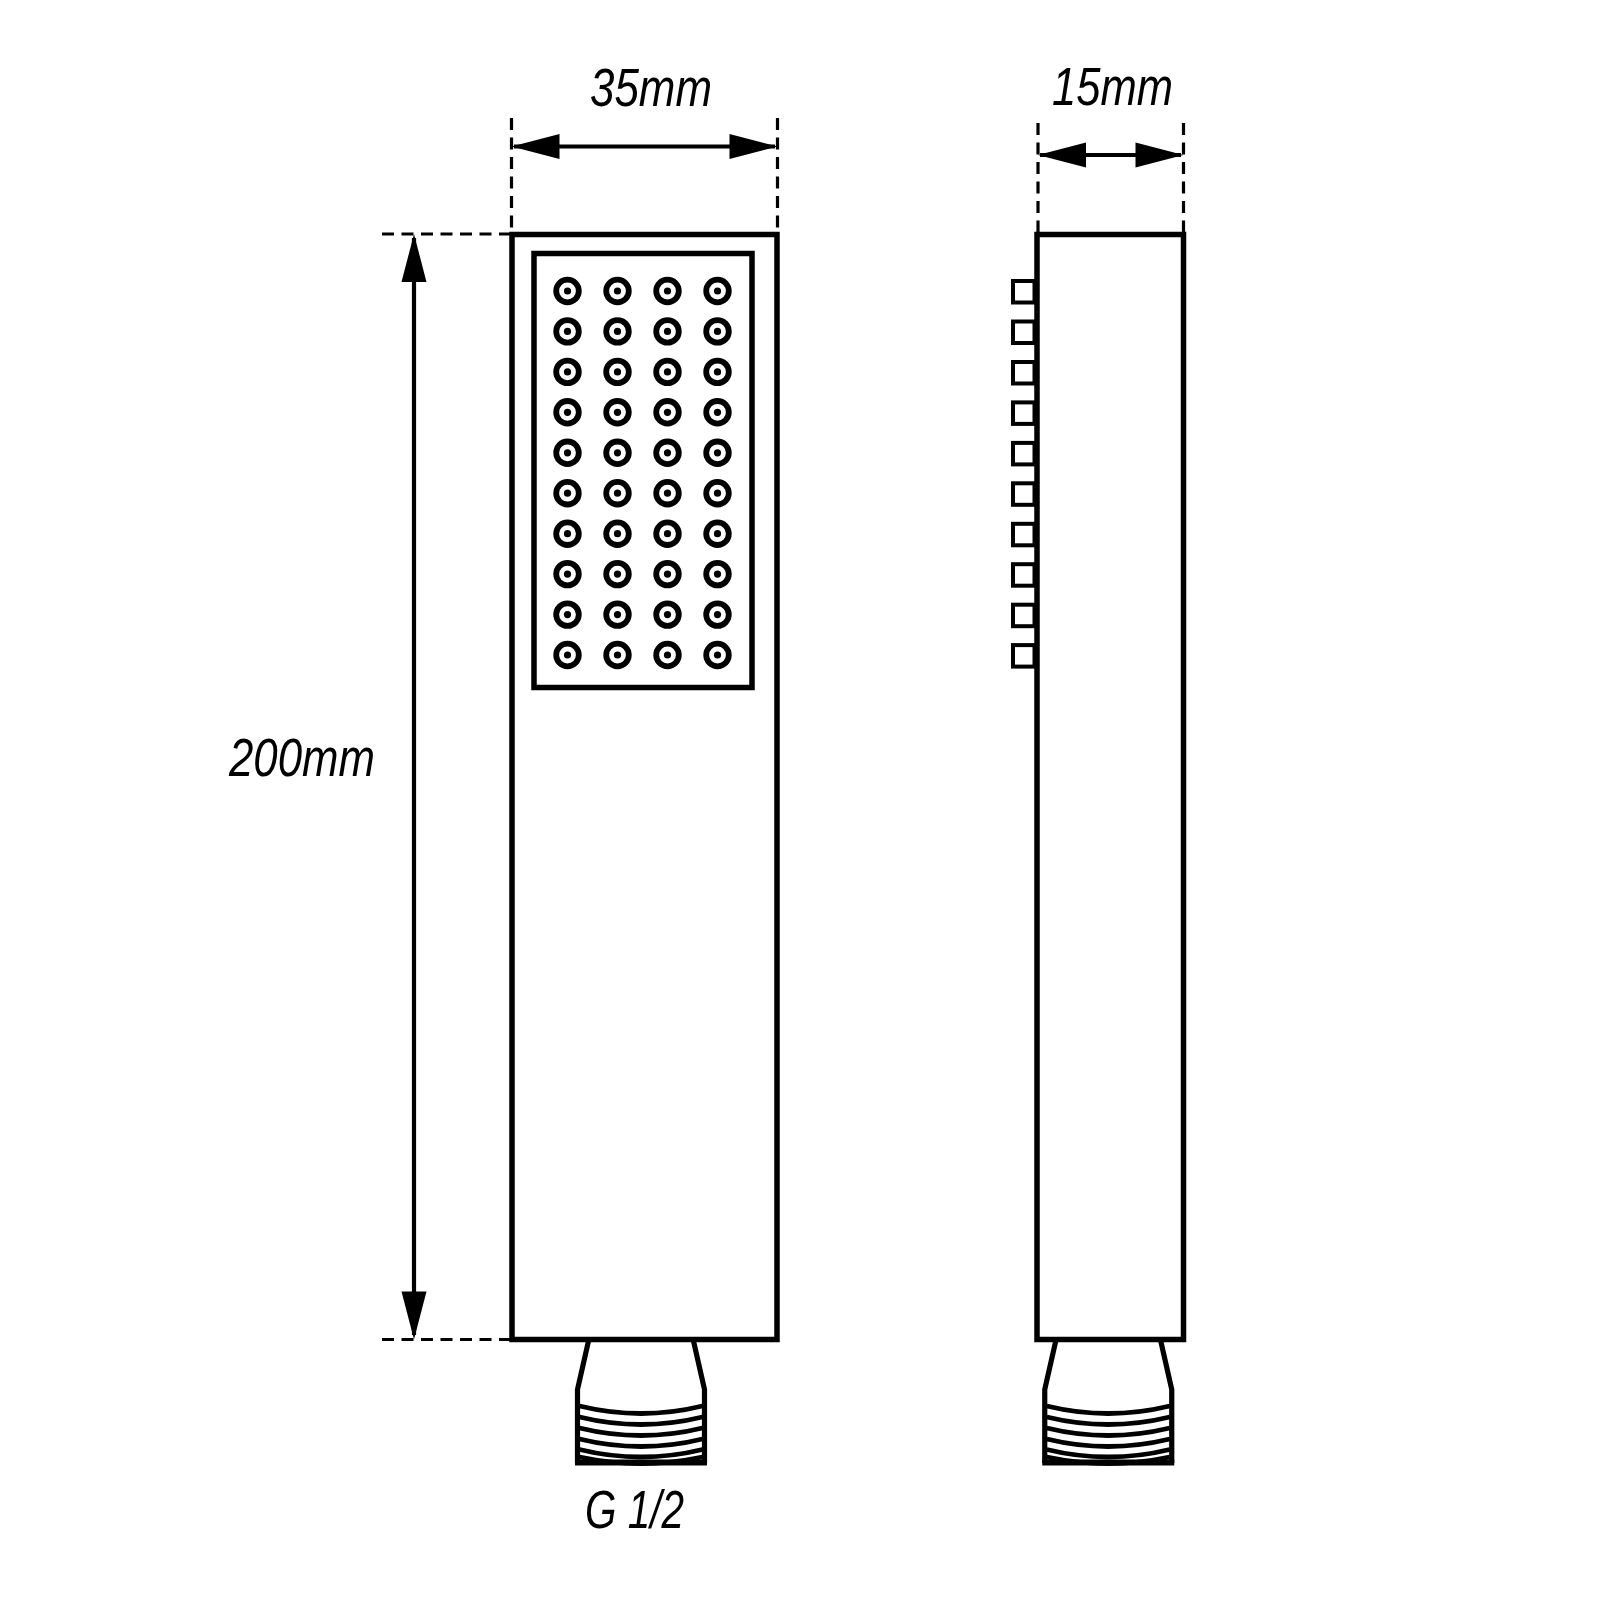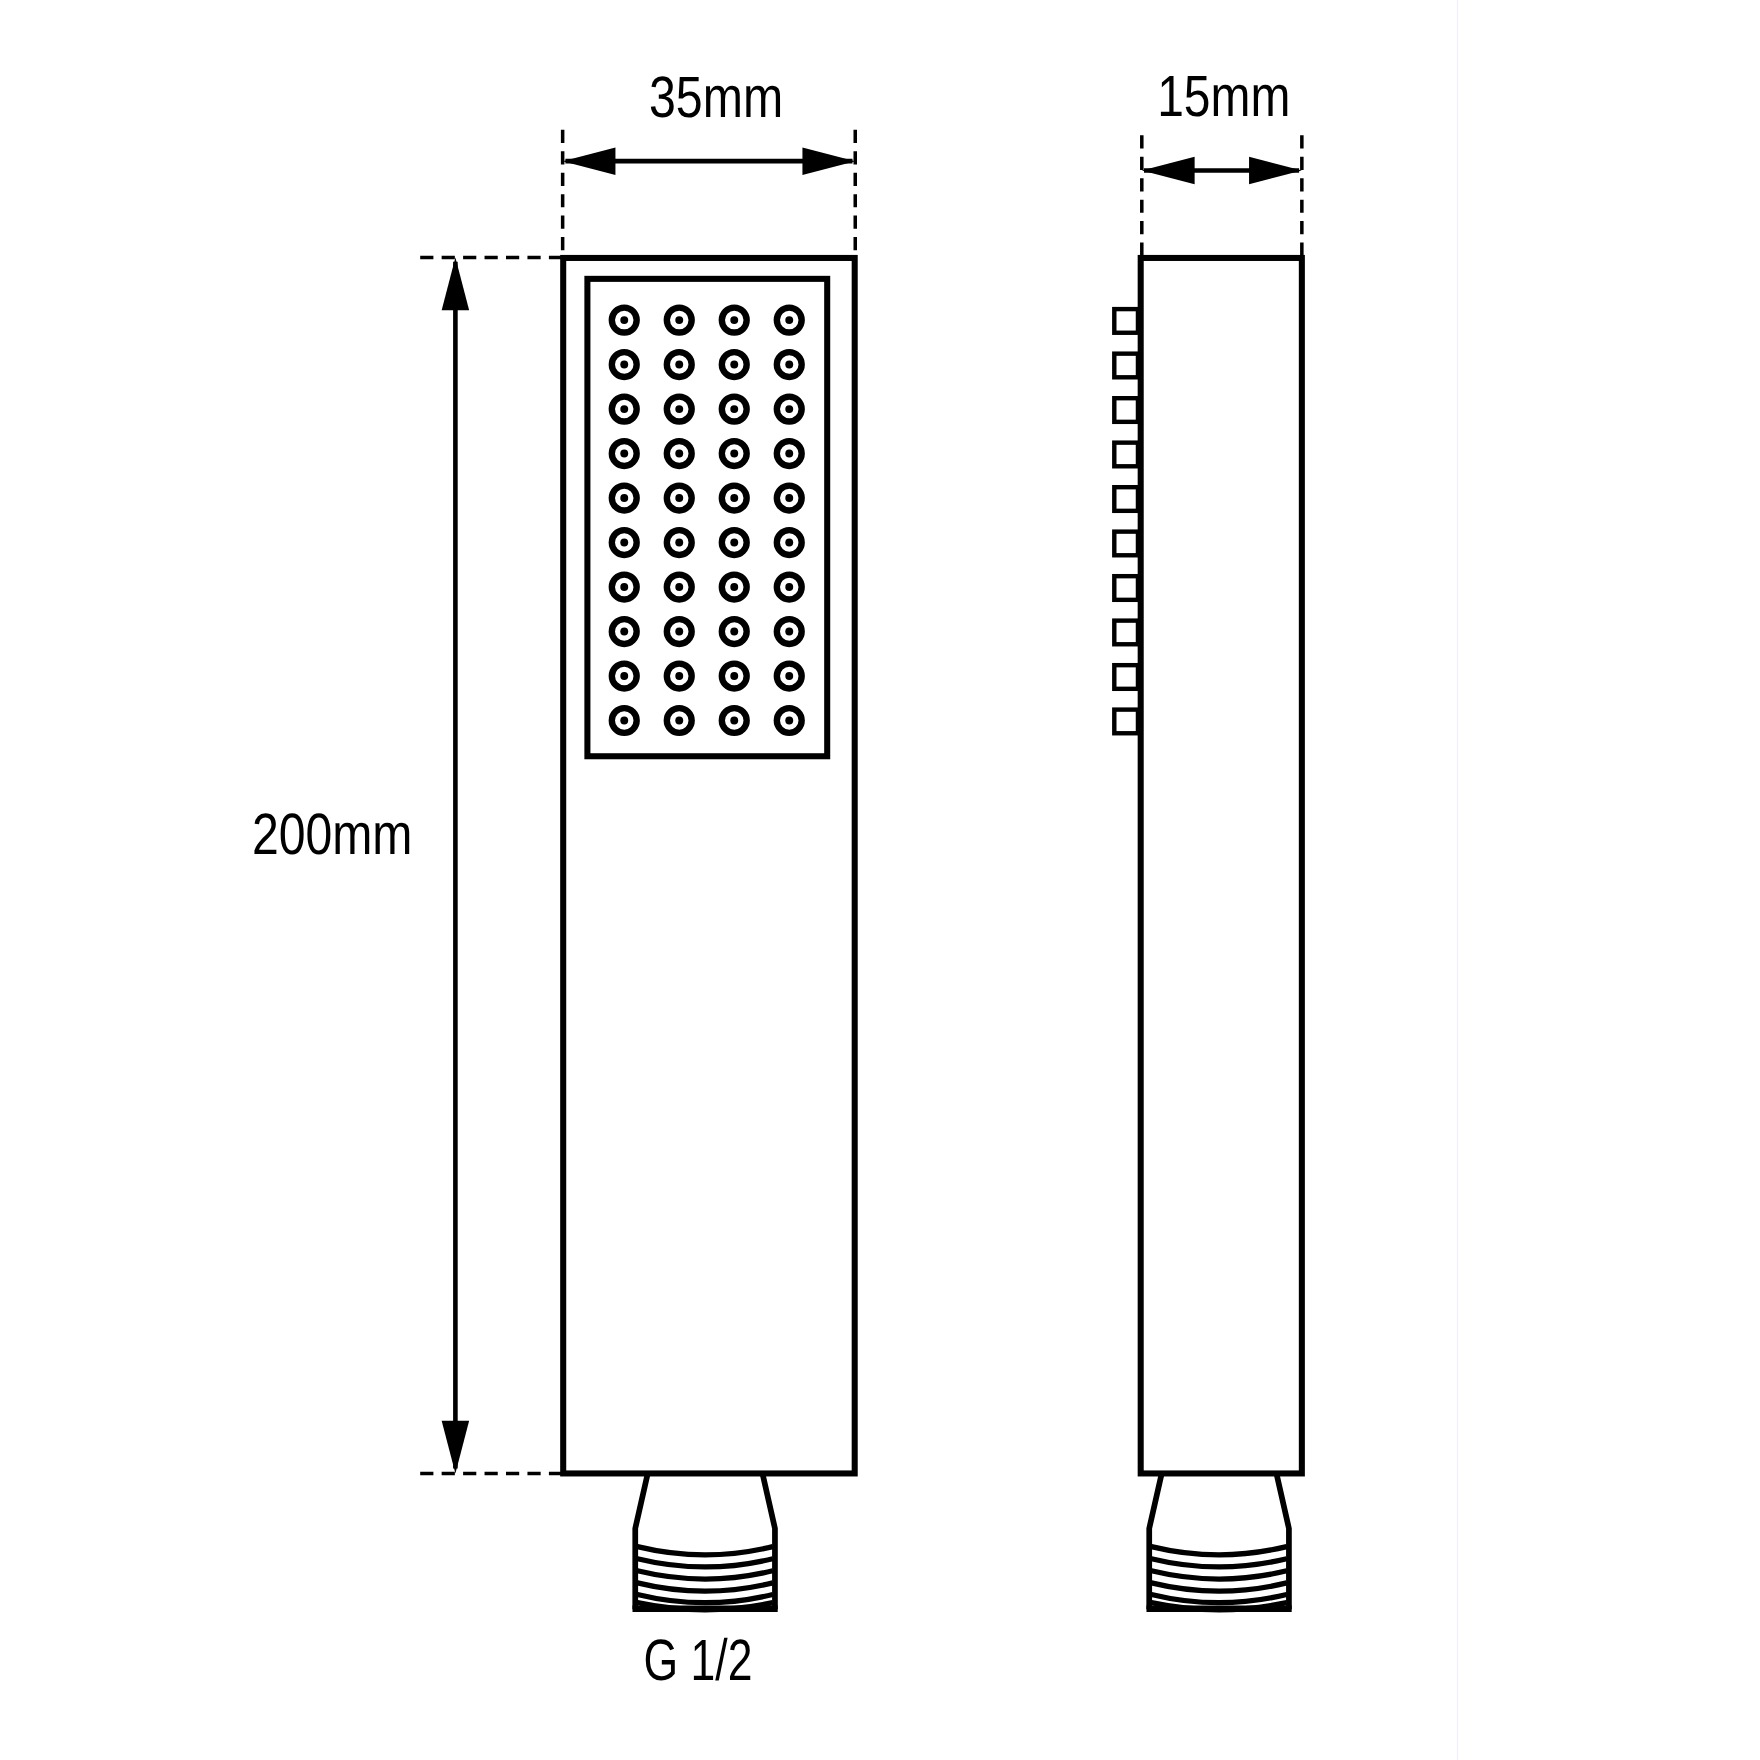--- a/index.html
+++ b/index.html
@@ -1,17 +1,17 @@
 <!DOCTYPE html>
 <html><head>
 <meta charset="utf-8">
 <title>Hand Shower Technical Drawing</title>
 <style>
   html,body{margin:0;padding:0;background:#ffffff;}
-  .page{width:1325px;height:1600px;position:relative;background:#c4b5fd;overflow:hidden;}
+  .page{width:1496px;height:1600px;position:relative;background:#d946ef;overflow:hidden;font-style:italic;}
   svg{display:block;}
   text{font-family:"Liberation Sans", sans-serif;fill:#000000;}
 </style>
 </head>
 <body>
 <div class="page">
 <svg width="1600" height="1600" viewBox="0 0 1600 1600" xmlns="http://www.w3.org/2000/svg">
   <defs>
     <g id="noz">
       <circle r="11.3" fill="none" stroke="#000" stroke-width="5.8"></circle>

